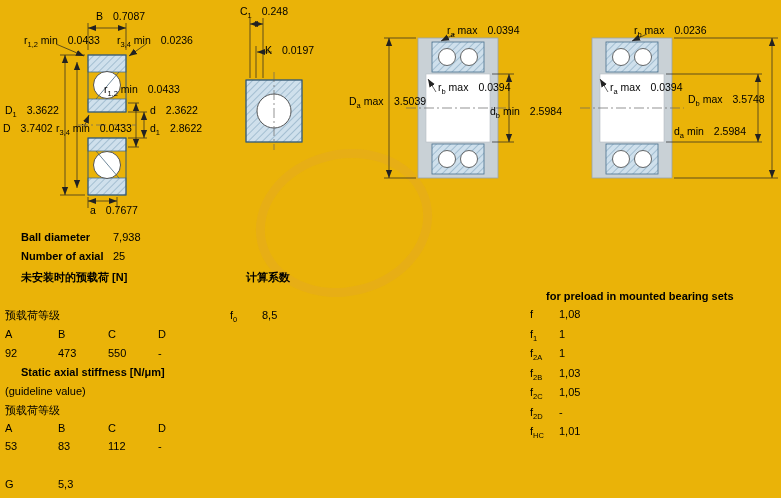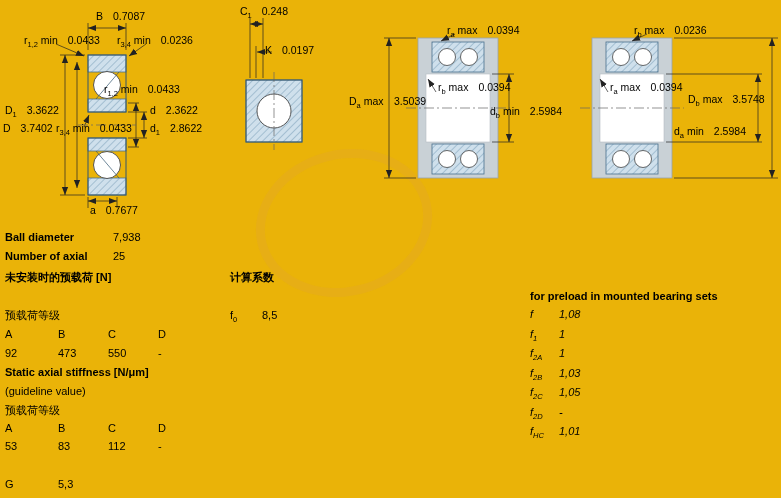--- a/index.html
+++ b/index.html
@@ -4,23 +4,23 @@
 <style>
   html,body{margin:0;padding:0;background:#fff;}
   .page{position:relative;width:781px;height:498px;background:#eab308;overflow:hidden;
         font-family:"Liberation Sans",sans-serif;color:#000;}
   .drawings{position:absolute;left:0;top:0;}
   .dim-label{position:absolute;font-size:10.5px;line-height:1.15;white-space:nowrap;}
   .dim-label sub{font-size:7.5px;}
   .dim-label .dval{margin-left:10px;}
   .spec-label{position:absolute;font-size:11px;line-height:1.2;white-space:nowrap;}
   .spec-label sub{font-size:7.5px;}
-  .bold{font-weight:bold;}
+  .bold{font-weight:bold;margin-left:16px;}
   .factor-rows{position:absolute;}
-  .f-row{height:19.5px;font-size:11px;white-space:nowrap;font-style:italic;}
+  .f-row{height:19.5px;font-size:11px;white-space:nowrap;}
   .f-row sub{font-size:7.5px;}
   .f-sym{display:inline-block;min-width:29px;}
   .watermark{position:absolute;border-radius:50%;border:9px solid rgba(205,140,140,0.10);
              transform:rotate(-14deg);pointer-events:none;}
   svg .dim line{stroke:#222;stroke-width:0.7;}
   svg .cl{stroke:#666;stroke-width:0.7;stroke-dasharray:10 3 2 3;}
 </style>
 </head>
 <body>
 

